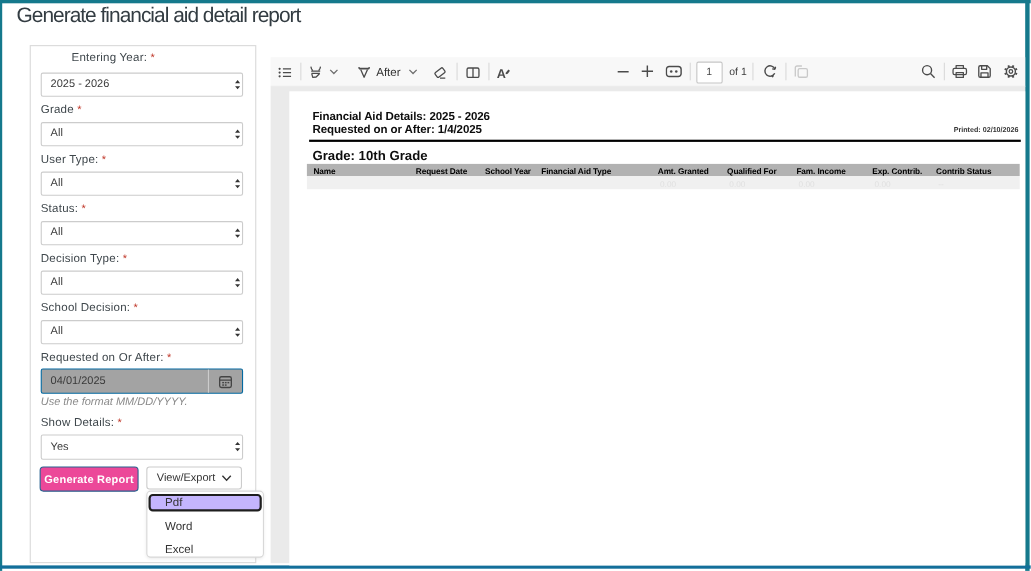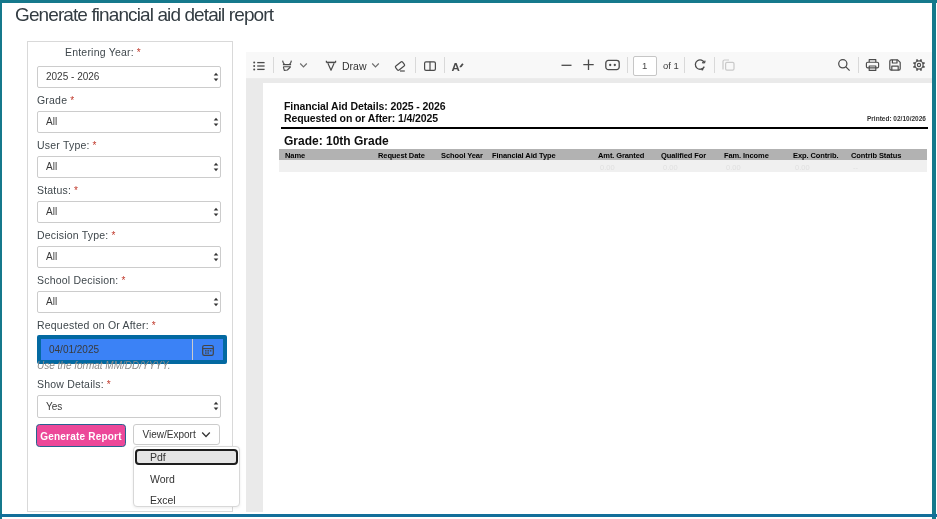--- a/index.html
+++ b/index.html
@@ -54,21 +54,21 @@
     </svg></div>
   <div class="sel" style="top:246px;">All<svg class="spin" width="6" height="10" viewBox="0 0 6 10" style="right:1.5px;top:5px;">
       <path d="M3 0.8 L5.3 3.6 H0.7 Z" fill="#333"></path>
       <path d="M3 9.2 L5.3 6.4 H0.7 Z" fill="#333"></path>
     </svg></div>
   <div class="sel" style="top:291px;">All<svg class="spin" width="6" height="10" viewBox="0 0 6 10" style="right:1.5px;top:5px;">
       <path d="M3 0.8 L5.3 3.6 H0.7 Z" fill="#333"></path>
       <path d="M3 9.2 L5.3 6.4 H0.7 Z" fill="#333"></path>
     </svg></div>
 
-  <div class="abs" style="left:37px;top:335px;width:174px;height:21px;border:4px solid #0369a1;border-radius:2px;background:#3b82f6;font-size:10px;color:#3a3a3a;line-height:21px;padding-left:8px;">04/01/2025
+  <div class="abs" style="left:37px;top:335px;width:174px;height:21px;border:1px solid #0369a1;border-radius:2px;background:#a3a3a3;font-size:10px;color:#3a3a3a;line-height:21px;padding-left:8px;">04/01/2025
     <div class="abs" style="right:30px;top:0;width:1px;height:21px;background:#ccc;"></div>
     <svg class="abs" style="right:8px;top:4px;" width="14" height="14" viewBox="0 0 14 14">
       <rect x="1.7" y="2.5" width="10.6" height="9.8" rx="1.6" fill="none" stroke="#444" stroke-width="1.2"></rect>
       <line x1="1.7" y1="5.6" x2="12.3" y2="5.6" stroke="#444" stroke-width="1.1"></line>
       <g fill="#444">
         <rect x="4" y="7.2" width="1.6" height="1.3"></rect>
         <rect x="6.4" y="7.2" width="1.6" height="1.3"></rect>
         <rect x="8.8" y="7.2" width="1.6" height="1.3"></rect>
         <rect x="4" y="9.4" width="1.6" height="1.3"></rect>
         <rect x="6.4" y="9.4" width="1.6" height="1.3"></rect>
@@ -81,21 +81,21 @@
       <path d="M3 0.8 L5.3 3.6 H0.7 Z" fill="#333"></path>
       <path d="M3 9.2 L5.3 6.4 H0.7 Z" fill="#333"></path>
     </svg></div>
 
   <div class="abs" style="left:36px;top:423.5px;width:90px;height:23px;background:#ec4899;border:1px solid #27628f;box-sizing:border-box;border-radius:3.5px;color:#fff;font-weight:bold;font-size:10px;text-align:center;line-height:23px;letter-spacing:.2px;">Generate Report</div>
   <div class="abs" style="left:132.5px;top:424px;width:76px;height:19px;border:1px solid #ccc;border-radius:3px;background:#fff;font-size:10px;color:#333;line-height:19px;padding-left:9px;">View/Export<svg class="abs" style="right:8px;top:6px;" width="10" height="8" viewBox="0 0 10 8">
       <path d="M1.2 1.5 L5 5.5 L8.8 1.5" fill="none" stroke="#333" stroke-width="1.25"></path>
     </svg></div>
 
   <div class="abs" style="left:132.5px;top:446px;width:105px;height:58.5px;background:#fff;border:1px solid #d8d8d8;border-radius:4px;box-shadow:0 1px 3px rgba(0,0,0,.08);"></div>
-  <div class="abs" style="left:135px;top:448.5px;width:102.5px;height:16px;box-sizing:border-box;background:#e5e5e5;border:2px solid #1e1e1e;border-radius:4px;font-size:10.5px;color:#333;line-height:12px;padding-left:13px;">Pdf</div>
+  <div class="abs" style="left:135px;top:448.5px;width:102.5px;height:16px;box-sizing:border-box;background:#c4b5fd;border:2px solid #1e1e1e;border-radius:4px;font-size:10.5px;color:#333;line-height:12px;padding-left:13px;">Pdf</div>
   <div class="abs" style="left:150px;top:472.5px;font-size:10.5px;color:#333;">Word</div>
   <div class="abs" style="left:150px;top:493.5px;font-size:10.5px;color:#333;">Excel</div>
 
   <div class="abs" style="left:245.5px;top:51.5px;width:686px;height:26px;background:#f8f8f8;border-bottom:1px solid #ececec;"></div>
 
   <div class="abs" style="left:245.5px;top:78.5px;width:686px;height:433px;background:#eaeaea;"></div>
 
   <div class="abs" style="left:262.5px;top:82.5px;width:669px;height:431.5px;background:#fff;"></div>
 
   <svg class="abs" style="left:252px;top:59px;" width="14" height="14" viewBox="0 0 14 14">
@@ -121,21 +121,21 @@
   <svg class="abs" style="left:299px;top:62px;" width="9" height="7" viewBox="0 0 9 7">
     <path d="M1.2 1.5 L4.5 4.8 L7.8 1.5" fill="none" stroke="#6e6e6e" stroke-width="1.2"></path>
   </svg>
   <svg class="abs" style="left:324px;top:59px;" width="14" height="14" viewBox="0 0 14 14">
     <g fill="none" stroke="#4b4b4b" stroke-width="1.2" stroke-linejoin="round">
       <path d="M2.4 3.6 V1.8 M11.6 3.6 V1.8"></path>
       <path d="M2.4 3.4 H11.6" stroke-width="1.5"></path>
       <path d="M3.9 4.2 L7 11.2 L10.1 4.2"></path>
     </g>
   </svg>
-  <div class="abs" style="left:342px;top:59.5px;font-size:10.5px;color:#333;">Draw</div>
+  <div class="abs" style="left:342px;top:59.5px;font-size:10.5px;color:#333;">After</div>
   <svg class="abs" style="left:371px;top:62px;" width="9" height="7" viewBox="0 0 9 7">
     <path d="M1.2 1.5 L4.5 4.8 L7.8 1.5" fill="none" stroke="#6e6e6e" stroke-width="1.2"></path>
   </svg>
   <svg class="abs" style="left:393px;top:59px;" width="14" height="14" viewBox="0 0 14 14">
     <g fill="none" stroke="#4b4b4b" stroke-width="1.2" stroke-linejoin="round">
       <rect x="2.6" y="4.4" width="8.8" height="5.2" rx="1.2" transform="rotate(-38 7 7)"></rect>
       <path d="M7 12 H11.8"></path>
     </g>
   </svg>
   <div class="abs" style="left:415px;top:57px;width:1px;height:16px;background:#d9d9d9;"></div>

